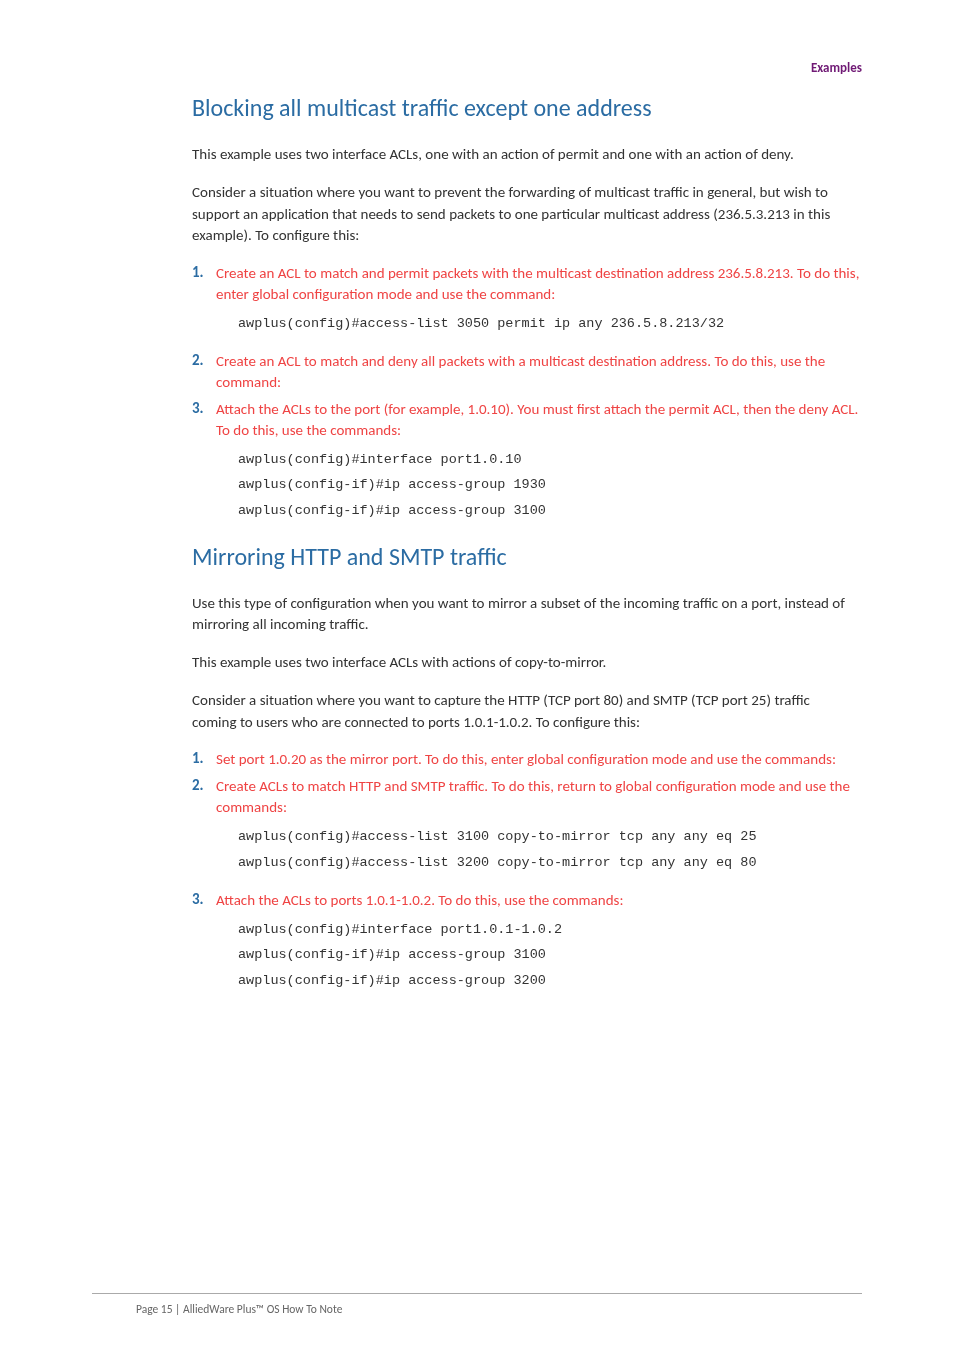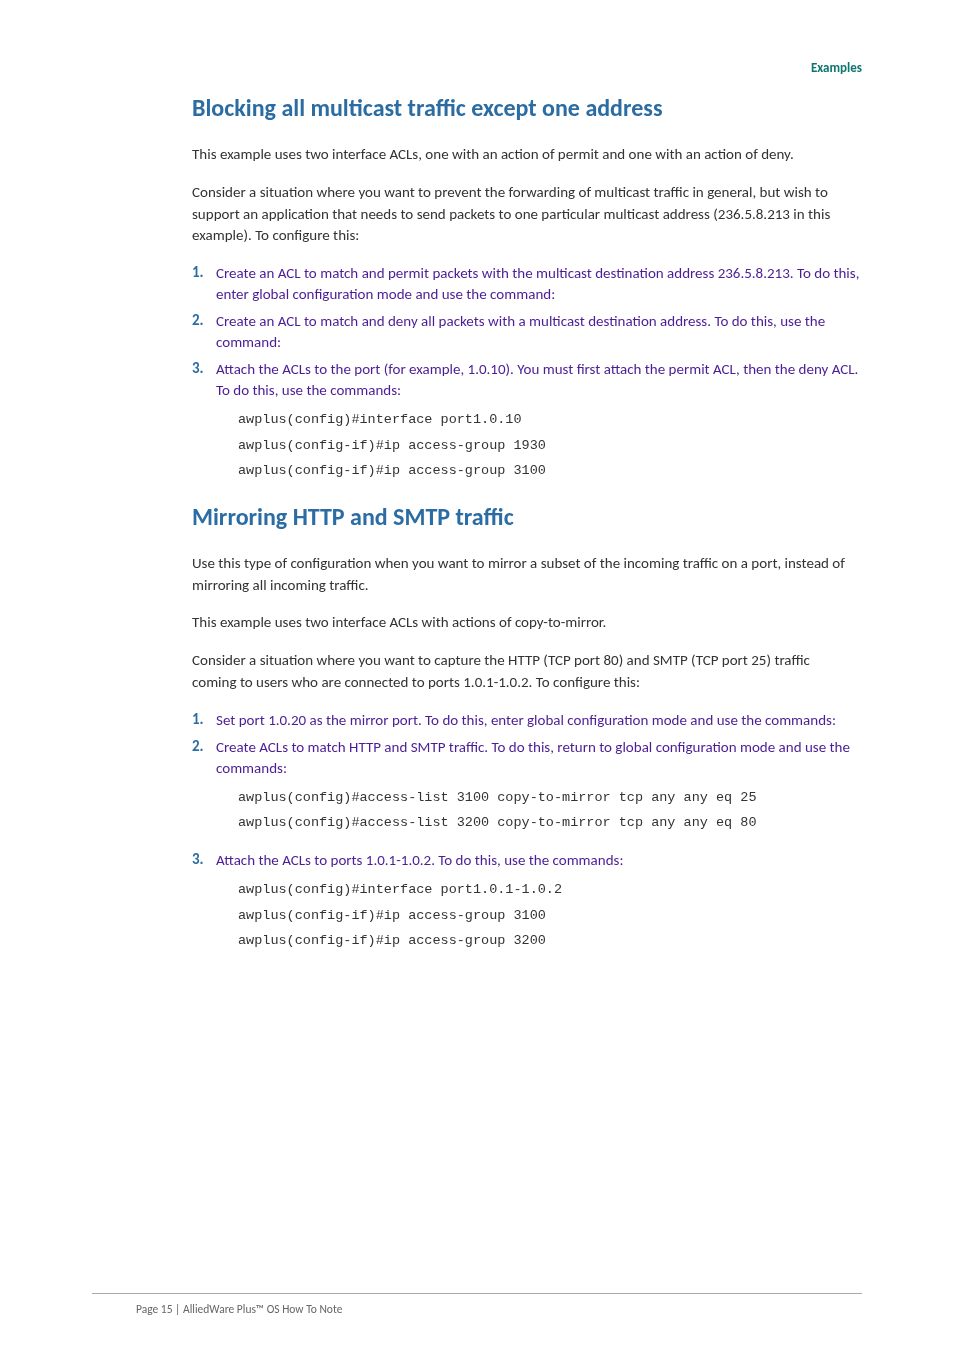--- a/index.html
+++ b/index.html
@@ -12,26 +12,26 @@
     position: relative;
     color: #333;
   }
   .page {
     padding: 60px 92px 40px 192px;
   }
   .top-label {
     text-align: right;
     font-weight: bold;
     font-size: 13px;
-    color: #0f766e;
+    color: #701a75;
     margin-bottom: 18px;
   }
   h2 {
     color: #2b6ca3;
-    font-weight: bold;
+    font-weight: normal;
     font-size: 24px;
     margin: 0 0 22px 0;
   }
   p {
     font-size: 15px;
     line-height: 1.45;
     margin: 0 16px 16px 0;
     color: #333;
   }
   .step {
@@ -41,21 +41,21 @@
   .step .num {
     color: #2b6ca3;
     font-weight: bold;
     font-size: 15px;
     width: 24px;
     flex-shrink: 0;
   }
   .step .txt {
     font-size: 15px;
     line-height: 1.4;
-    color: #4c1d95;
+    color: #ef4444;
     flex: 1;
   }
   pre {
     font-family: "Courier New", monospace;
     font-size: 13.5px;
     margin: 6px 0 14px 46px;
     line-height: 1.9;
     color: #333;
     white-space: pre;
   }
@@ -77,26 +77,27 @@
   }
 </style>
 </head>
 <body>
 
 <div class="page">
   <div class="top-label">Examples</div>
 
   <h2>Blocking all multicast traffic except one address</h2>
   <p>This example uses two interface ACLs, one with an action of permit and one with an action of deny.</p>
-  <p>Consider a situation where you want to prevent the forwarding of multicast traffic in general, but wish to support an application that needs to send packets to one particular multicast address (236.5.8.213 in this example). To configure this:</p>
+  <p>Consider a situation where you want to prevent the forwarding of multicast traffic in general, but wish to support an application that needs to send packets to one particular multicast address (236.5.3.213 in this example). To configure this:</p>
 
   <div class="step">
     <div class="num">1.</div>
     <div class="txt">Create an ACL to match and permit packets with the multicast destination address 236.5.8.213. To do this, enter global configuration mode and use the command:</div>
   </div>
+  <pre>awplus(config)#access-list 3050 permit ip any 236.5.8.213/32</pre>
 
   <div class="step">
     <div class="num">2.</div>
     <div class="txt">Create an ACL to match and deny all packets with a multicast destination address. To do this, use the command:</div>
   </div>
 
   <div class="step">
     <div class="num">3.</div>
     <div class="txt">Attach the ACLs to the port (for example, 1.0.10). You must first attach the permit ACL, then the deny ACL. To do this, use the commands:</div>
   </div>

